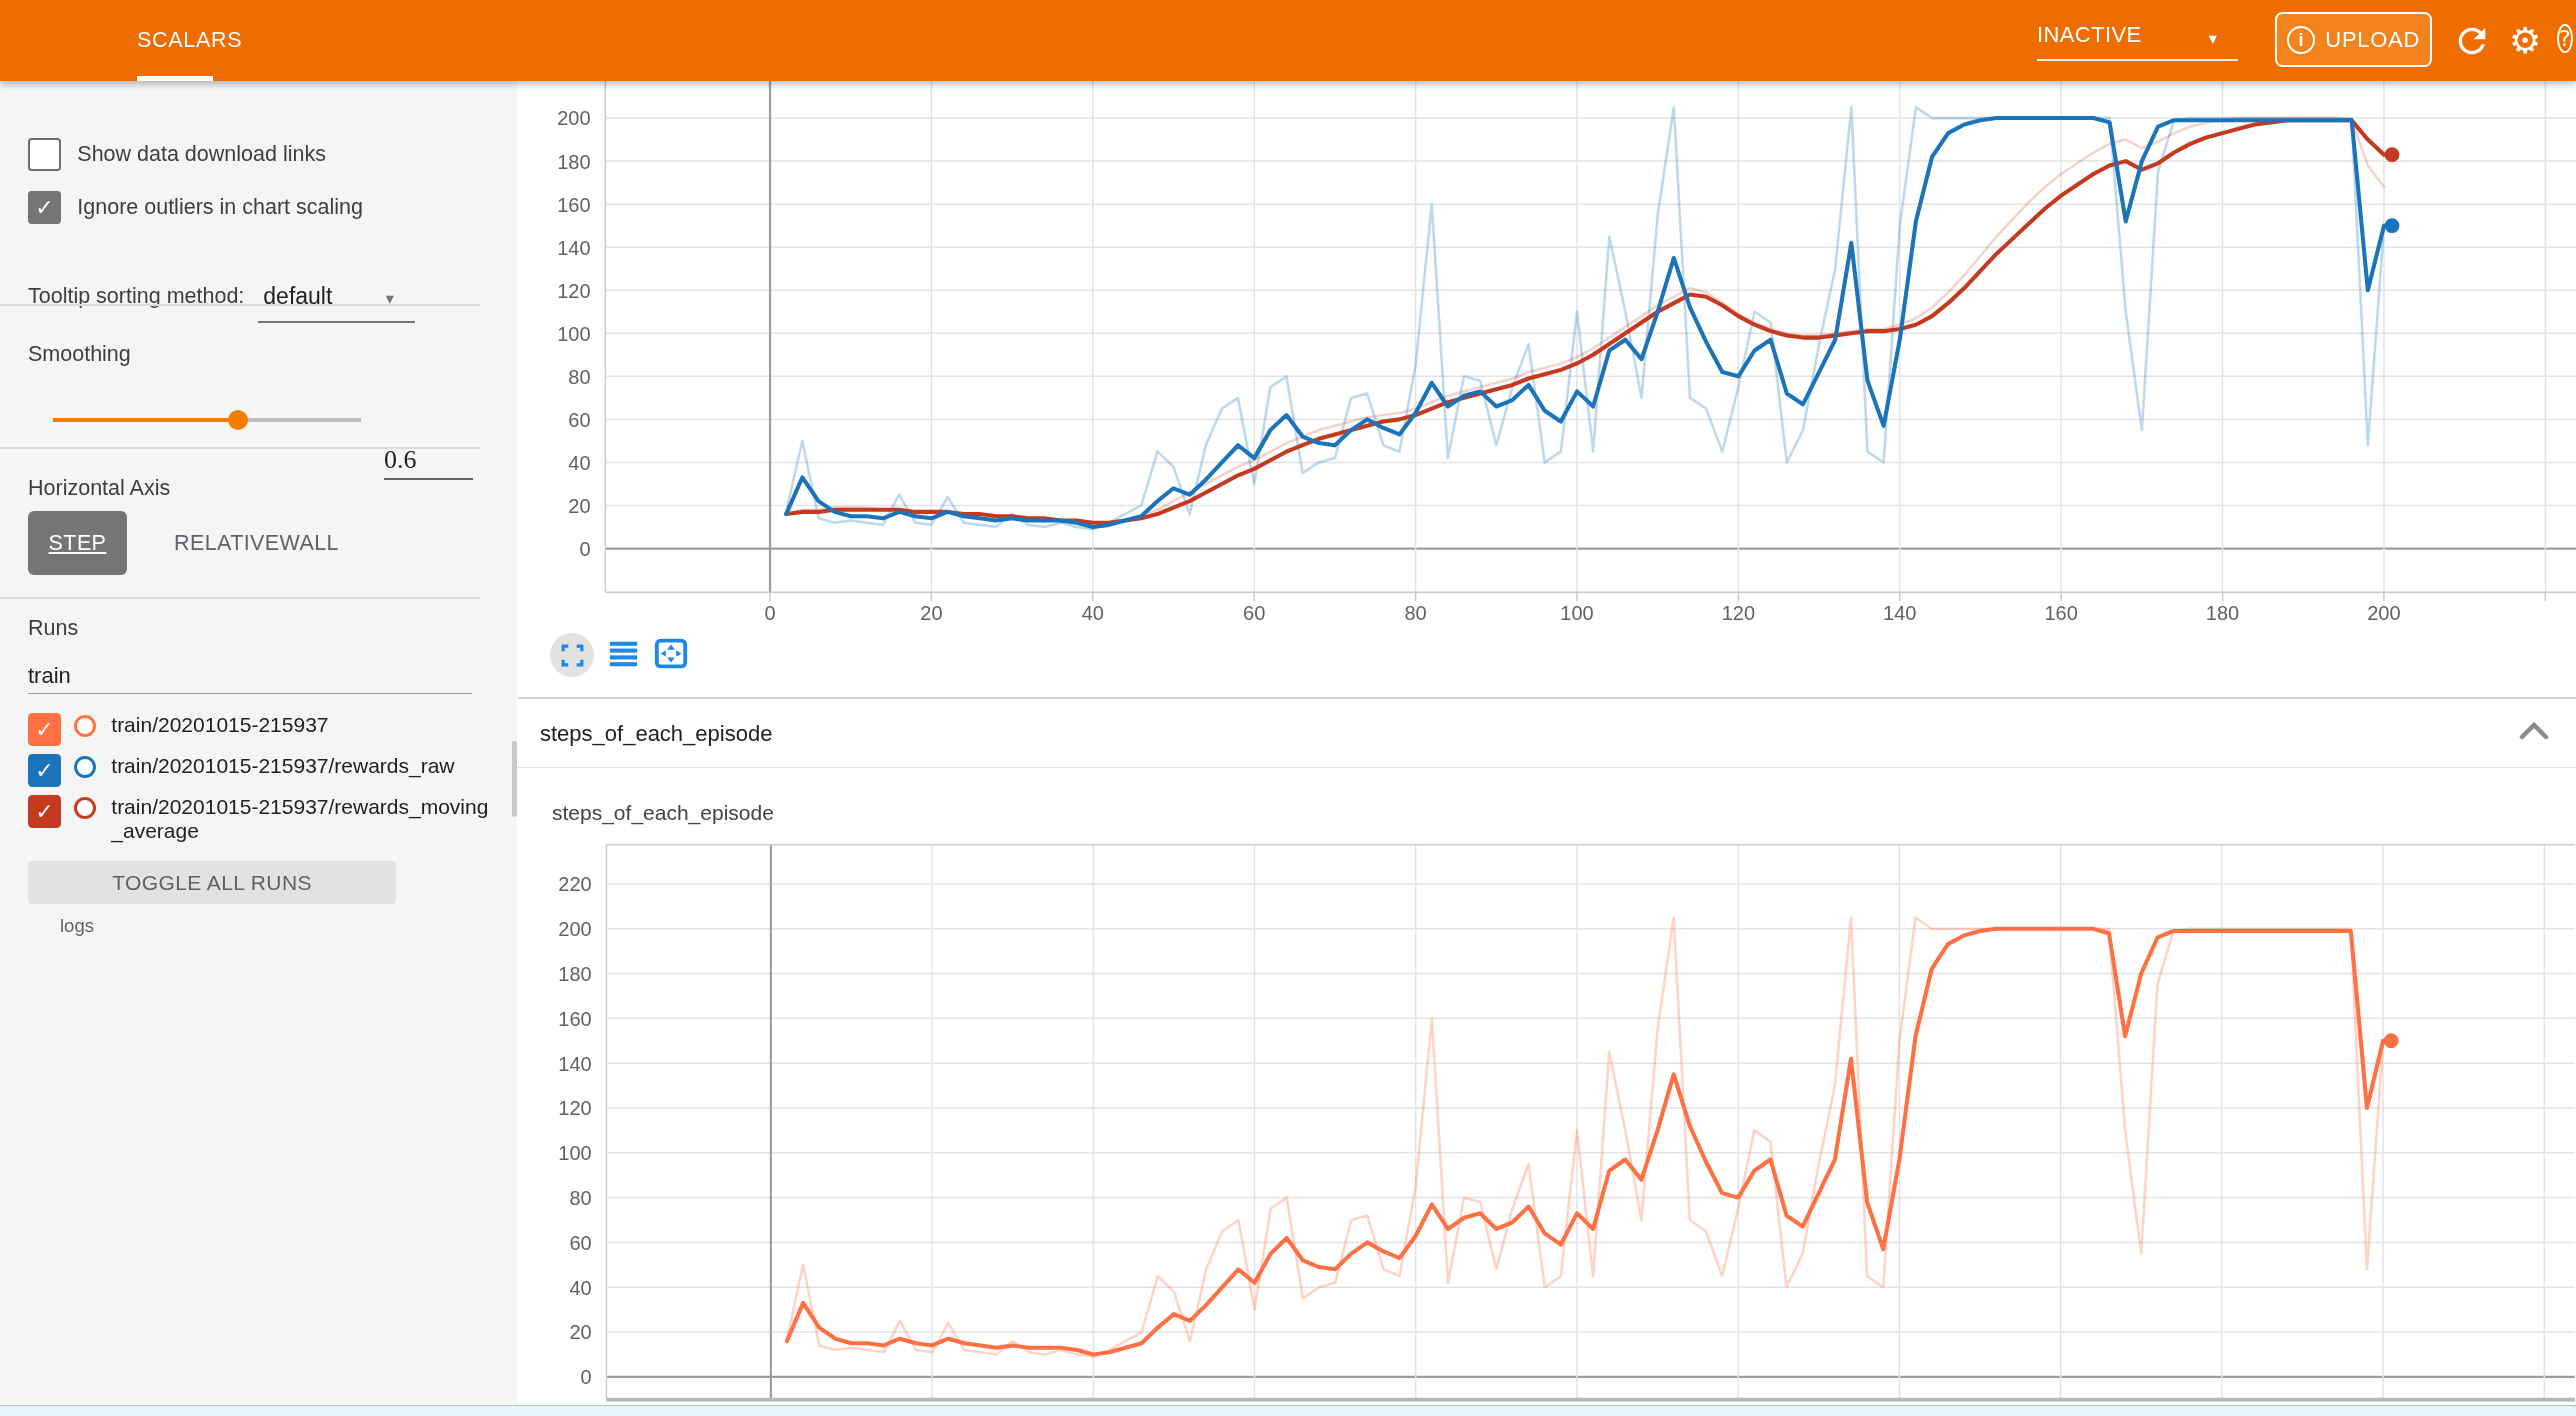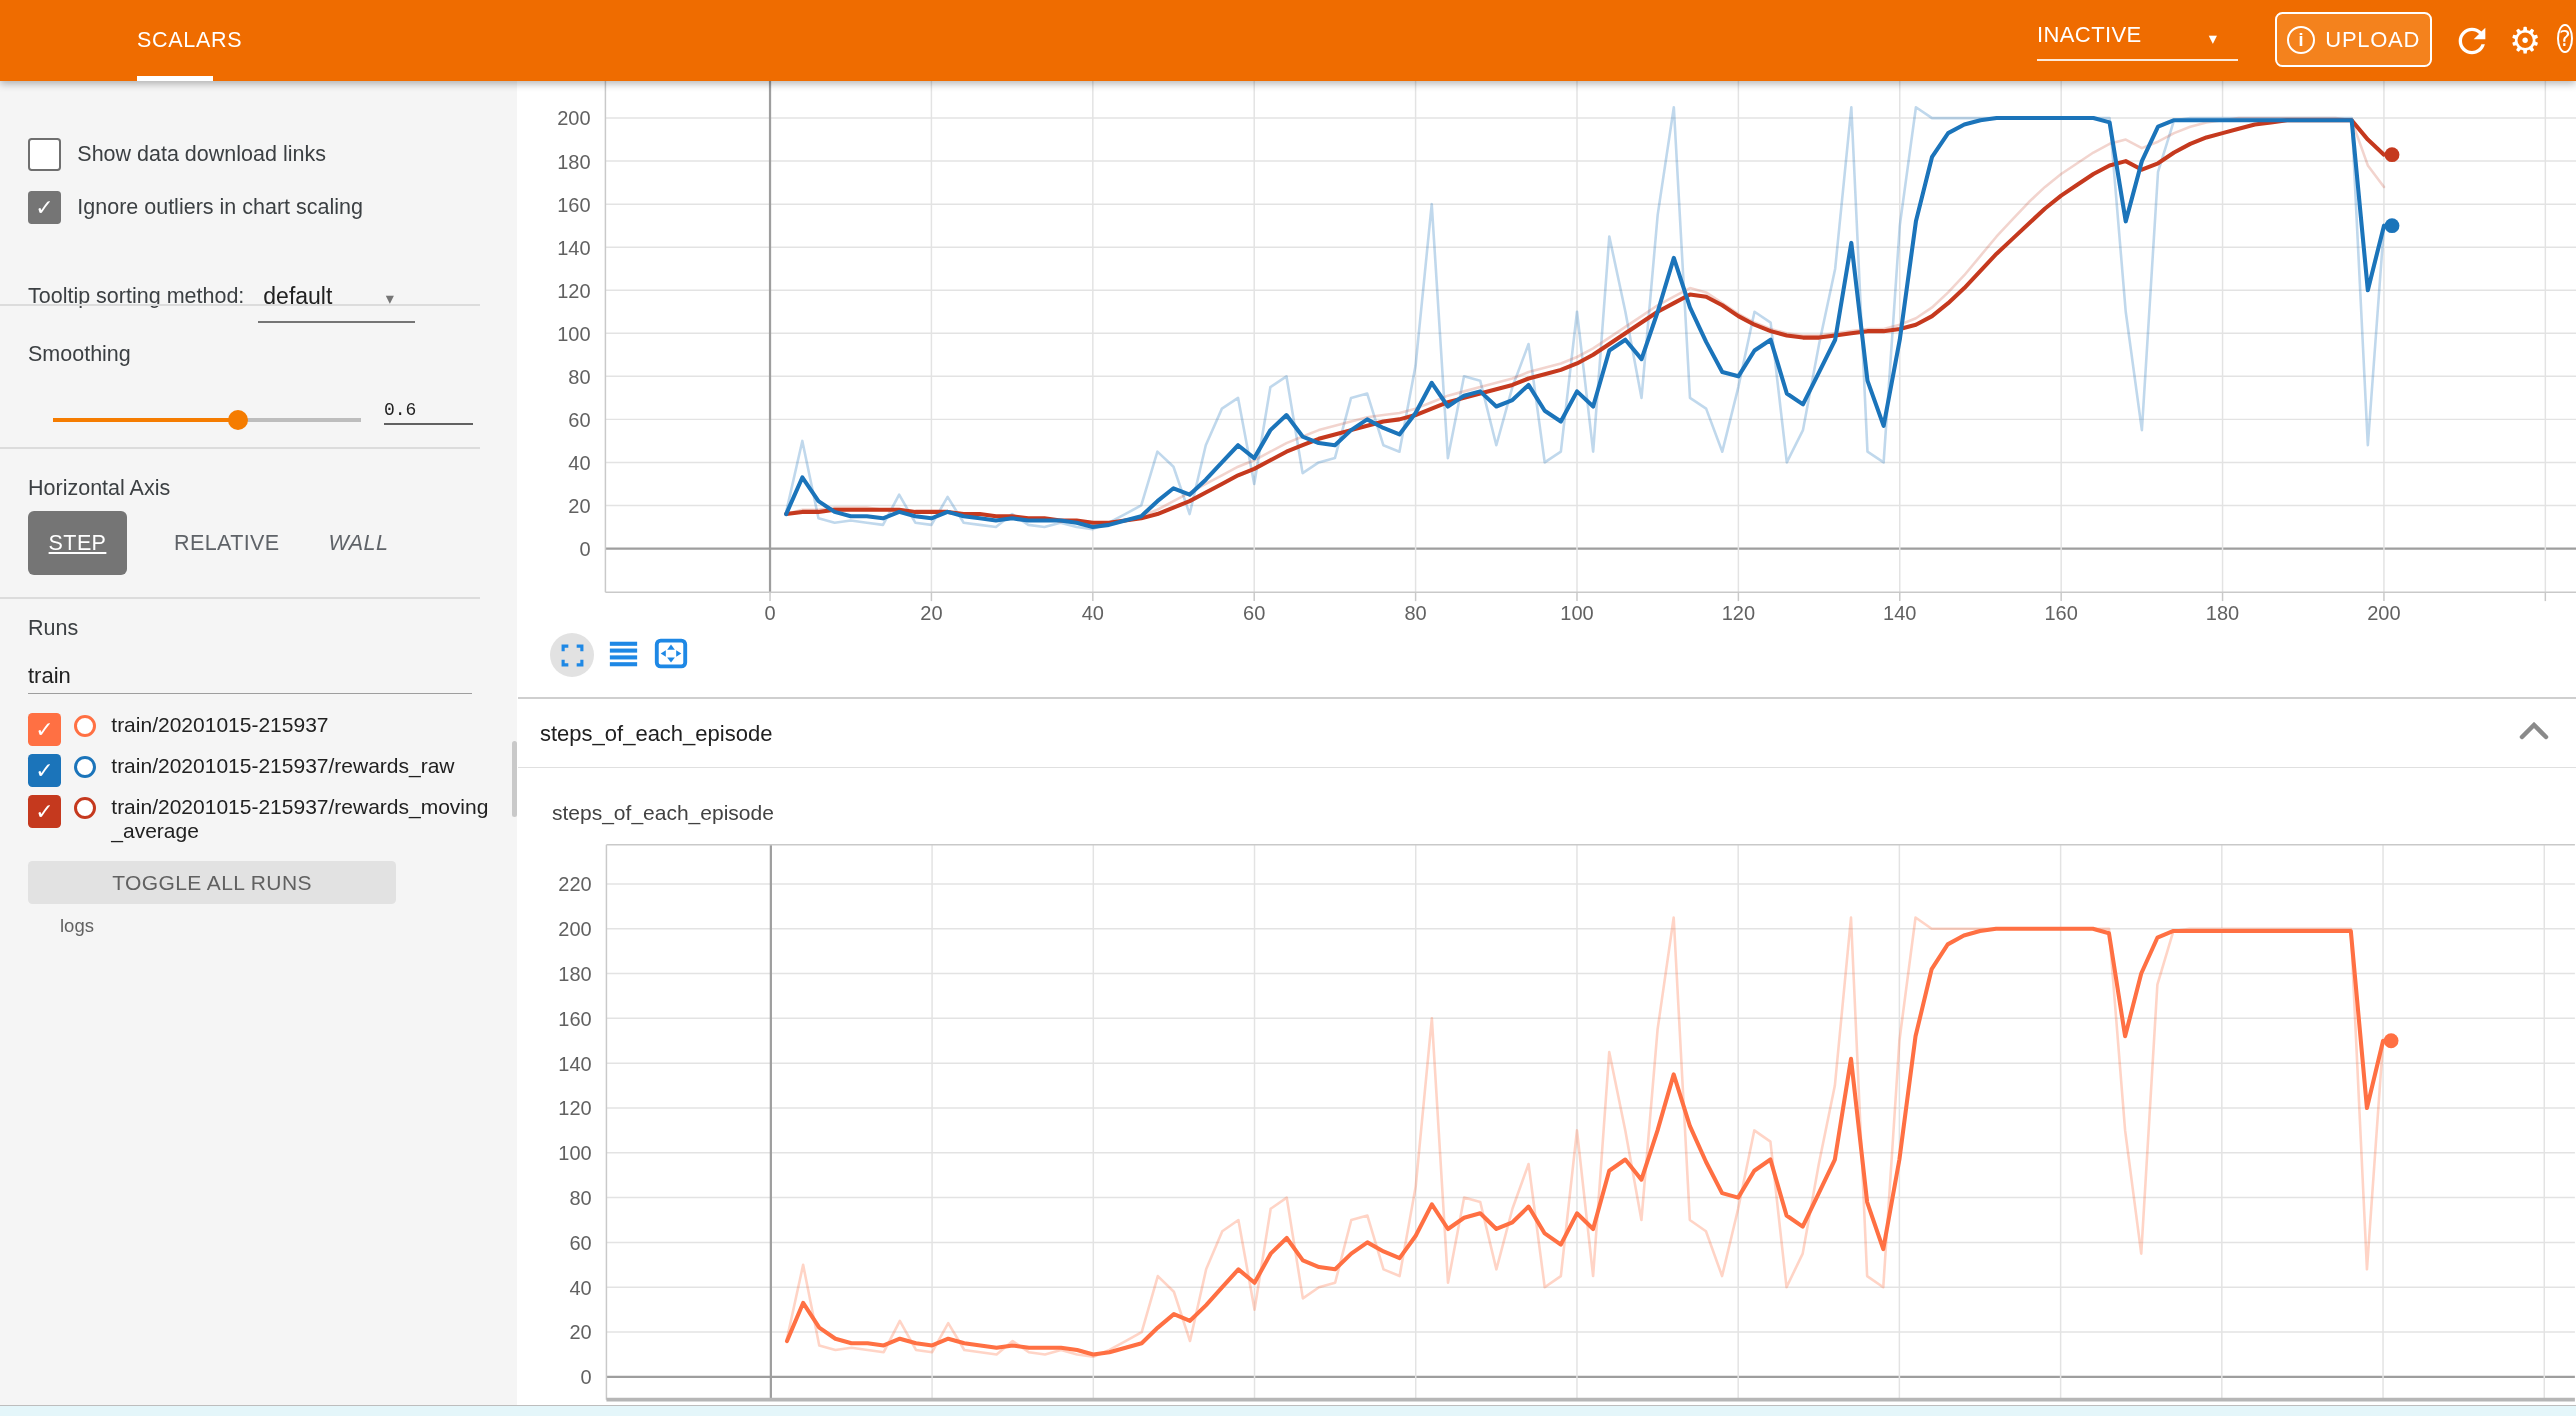--- a/index.html
+++ b/index.html
@@ -35,22 +35,22 @@
   
   #sidebar { left:0; top:81px; width:517px; height:1324px; background:#f5f5f5; }
   .side-label { color:#3c4043; font-size:21.5px; }
   .cb-box { width:33px; height:33px; border:2.2px solid #6f6f6f; border-radius:3.7px; background:#fff; }
   .cb-box.checked { background:#757575; border-color:#757575; color:#fff; text-align:center;
                     line-height:30px; font-size:22px; }
   .divider { left:0; width:480px; height:1.5px; background:#dcdcdc; }
   #tooltip-select { cursor:pointer; }
   #tooltip-select .val { font-size:23px; color:#212121; }
   #tooltip-select .caret { color:#757575; font-size:16.3px; margin-left:50px; }
-  #smoothing-value-wrap input { width:71px; border:none; background:transparent; font-size:18px;
-                    color:#212121; font-family:Liberation Mono, monospace; }
+  #smoothing-value-wrap input { width:71px; border:none; background:transparent; font-size:26px;
+                    color:#212121; font-family:Liberation Serif, serif;margin-top:45px; }
   .axis-btn { font-size:21.5px; letter-spacing:0.4px; cursor:pointer; }
   .axis-btn.selected { background:#757575; color:#fff; border-radius:6px; text-align:center;text-decoration:underline; }
   .axis-btn.plain { color:#5f6368; }
   #runs-filter { left:28px; top:658px; width:444px; border:none; outline:none; background:transparent;
                  border-bottom:1.5px solid #9e9e9e; font-size:22px; color:#212121; height:36px;
                  font-family:"Liberation Sans",sans-serif; }
   .run-row { position:absolute; left:28px; width:474px; display:flex; align-items:flex-start; }
   .run-cb { width:33px; height:33px; border-radius:4.4px; color:#fff; text-align:center;
             line-height:33px; font-size:22px; flex:0 0 33px; cursor:pointer; }
   .run-circle { width:22px; height:22px; border-radius:50%; border:3.7px solid #000; background:#fff;
@@ -135,21 +135,21 @@
   <input value="0.6" style="">
   <div style="width:89px; height:1.5px; background:#616161; margin-top:3px;"></div>
 </div>
 
 <div class="abs divider" style="top:447px;"></div>
 
 <div class="abs side-label" style="left:28px; top:476px;">Horizontal Axis</div>
 <div class="abs" style="left:28px; top:511px; display:flex; align-items:center;">
   <span class="axis-btn selected" style="width:99px; height:64px; line-height:64px;">STEP</span>
   <span class="axis-btn plain" style="margin-left:47px;">RELATIVE</span>
-  <span class="axis-btn plain" style="margin-left:49px;font-style:italic;">WALL</span>
+  <span class="axis-btn plain" style="">WALL</span>
 </div>
 
 <div class="abs divider" style="top:597px;"></div>
 
 <div class="abs side-label" style="left:28px; top:616px;">Runs</div>
 <input class="abs" id="runs-filter" value="train" style="">
 
 <div id="run-list">
     <div class="run-row" style="top: 713px;">
       <span class="run-cb" style="background: rgb(255, 112, 67);">✓</span>

